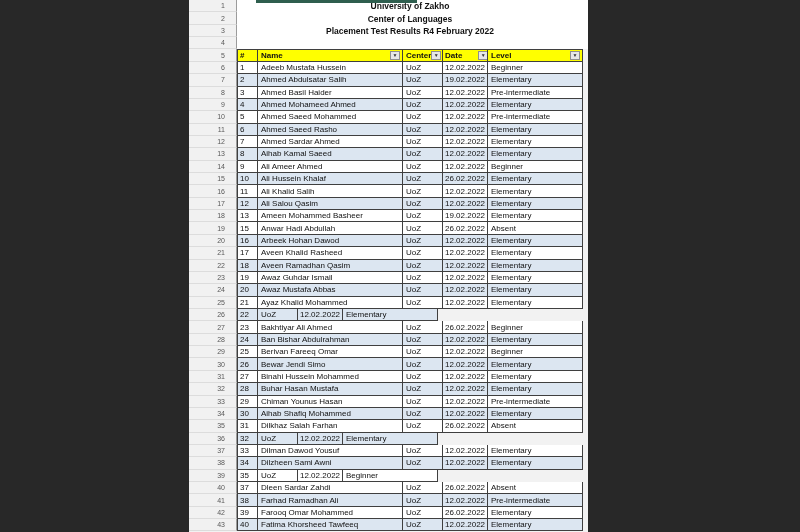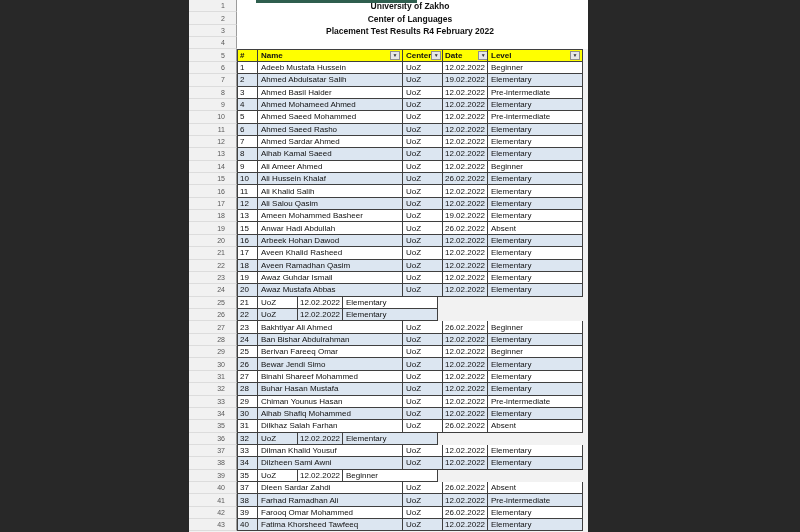--- a/index.html
+++ b/index.html
@@ -302,20 +302,21 @@
           <div class="cell c2 band">UoZ</div>
           <div class="cell c3 band">12.02.2022</div>
           <div class="cell c4 band">Elementary</div>
           <div class="filler"></div>
         </div>
       </div>
       <div class="row">
         <div class="gutter">25</div>
         <div class="content">
           <div class="cell c0 first">21</div>
+          <div class="cell c1">Ayaz Khalid Mohammed</div>
           <div class="cell c2">UoZ</div>
           <div class="cell c3">12.02.2022</div>
           <div class="cell c4">Elementary</div>
           <div class="filler"></div>
         </div>
       </div>
       <div class="row">
         <div class="gutter">26</div>
         <div class="content">
           <div class="cell c0 first band">22</div>
@@ -366,21 +367,21 @@
           <div class="cell c2 band">UoZ</div>
           <div class="cell c3 band">12.02.2022</div>
           <div class="cell c4 band">Elementary</div>
           <div class="filler"></div>
         </div>
       </div>
       <div class="row">
         <div class="gutter">31</div>
         <div class="content">
           <div class="cell c0 first">27</div>
-          <div class="cell c1">Binahi Shareef Mohammed</div>
+          <div class="cell c1">Binahi Hussein Mohammed</div>
           <div class="cell c2">UoZ</div>
           <div class="cell c3">12.02.2022</div>
           <div class="cell c4">Elementary</div>
           <div class="filler"></div>
         </div>
       </div>
       <div class="row">
         <div class="gutter">32</div>
         <div class="content">
           <div class="cell c0 first band">28</div>
@@ -431,21 +432,21 @@
           <div class="cell c2 band">UoZ</div>
           <div class="cell c3 band">12.02.2022</div>
           <div class="cell c4 band">Elementary</div>
           <div class="filler"></div>
         </div>
       </div>
       <div class="row">
         <div class="gutter">37</div>
         <div class="content">
           <div class="cell c0 first">33</div>
-          <div class="cell c1">Dilman Khalid Yousuf</div>
+          <div class="cell c1">Dilman Dawod Yousuf</div>
           <div class="cell c2">UoZ</div>
           <div class="cell c3">12.02.2022</div>
           <div class="cell c4">Elementary</div>
           <div class="filler"></div>
         </div>
       </div>
       <div class="row">
         <div class="gutter">38</div>
         <div class="content">
           <div class="cell c0 first band">34</div>

